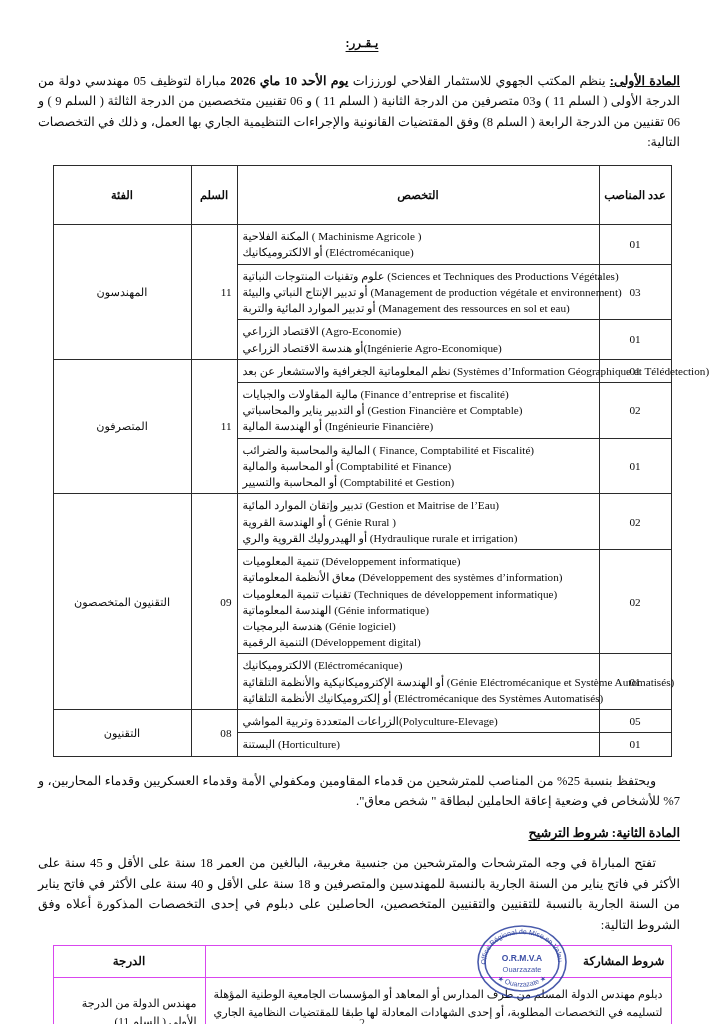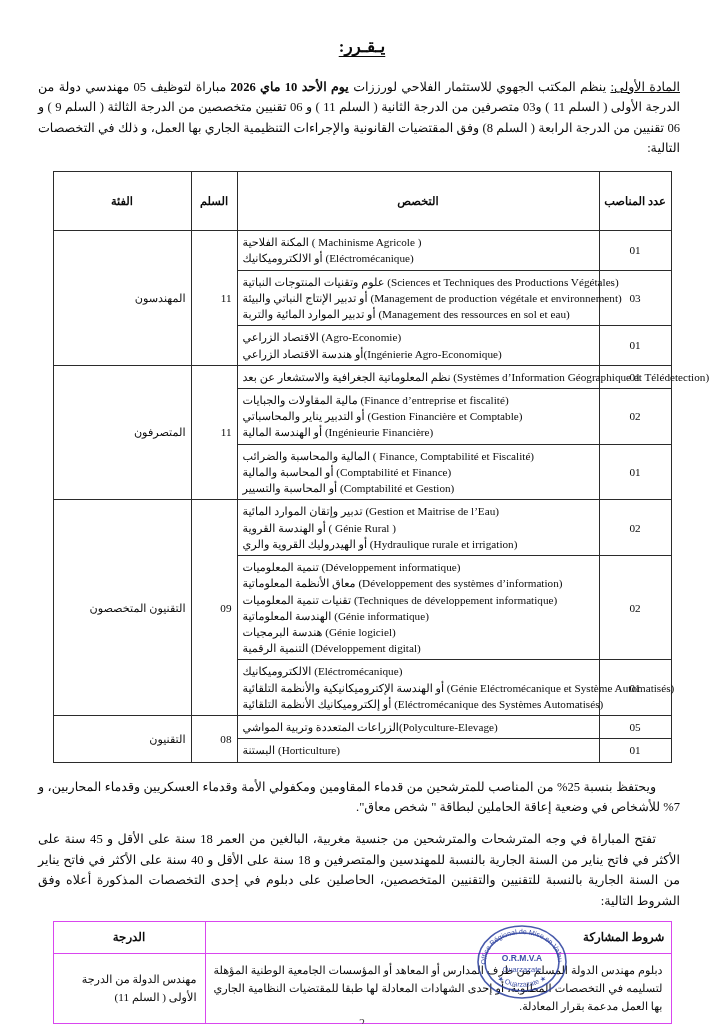--- a/index.html
+++ b/index.html
@@ -18,41 +18,41 @@
     position: relative;
     width: 724px;
     height: 1024px;
     padding: 0;
   }
 
   
   .decision-title {
     text-align: center;
     font-weight: bold;
-    font-size: 17px;
+    font-size: 12px;
     letter-spacing: 1px;
     text-decoration: underline;
     text-underline-offset: 4px;
     margin: 28px 0 16px 0;
     padding-top: 8px;
   }
 
   
   .para {
     direction: rtl;
     text-align: justify;
     text-align-last: right;
     font-size: 12.6px;
     line-height: 1.62;
     margin: 0;
     padding: 0 44px 0 38px;
   }
   .para.art { margin-top: 20px; }
   .para b { font-weight: bold; }
-  .para .uline { text-decoration: underline; font-weight: normal; }
+  .para .uline { text-decoration: underline; font-weight: bold; }
 
   .article-head {
     direction: rtl;
     text-align: right;
     font-size: 12.8px;
     font-weight: bold;
     text-decoration: underline;
     text-underline-offset: 3px;
     padding: 0 44px 0 38px;
     margin: 14px 0 0 0;
@@ -77,21 +77,21 @@
   }
   table.doc th {
     font-weight: bold;
     text-align: center;
     font-size: 11.4px;
     padding: 21px 4px;
   }
   .c-count  { width: 72px;  text-align: center; }
   .c-spec   { width: 362px; text-align: left; direction: ltr; padding-right: 6px; }
   .c-scale  { width: 46px;  text-align: right; }
-  .c-cat    { width: 138px; text-align: right; }
+  .c-cat    { width: 138px; text-align: center; }
 
   .spec-line { display: block; white-space: nowrap; }
 
   
   table.cond {
     direction: rtl;
     border-collapse: collapse;
     width: 618px;
     margin: 10px auto 0 auto;
     table-layout: fixed;
@@ -236,20 +236,21 @@
           <td class="c-count">01</td>
           <td class="c-spec">
             <span class="spec-line">البستنة (Horticulture)</span>
           </td>
         </tr>
       </tbody>
   </table>
 
   <p class="para indent" style="margin-top:14px">ويحتفظ بنسبة 25% من المناصب للمترشحين من قدماء المقاومين ومكفولي الأمة وقدماء العسكريين وقدماء المحاربين، و 7% للأشخاص في وضعية إعاقة الحاملين لبطاقة " شخص معاق".</p>
 
+  <div class="article-head">المادة الثانية: شروط الترشيح</div>
 
   <p class="para indent" style="margin-top:12px">تفتح المباراة في وجه المترشحات والمترشحين من جنسية مغربية، البالغين  من العمر 18 سنة على الأقل و 45 سنة على الأكثر في فاتح يناير من السنة الجارية بالنسبة للمهندسين والمتصرفين و 18 سنة على الأقل و 40 سنة على الأكثر في فاتح يناير من السنة الجارية بالنسبة للتقنيين والتقنيين المتخصصين، الحاصلين على دبلوم في إحدى التخصصات المذكورة أعلاه وفق الشروط التالية:</p>
 
   <table class="cond">
     <thead>
       <tr>
         <th class="k-cond">شروط المشاركة</th>
         <th class="k-grade">الدرجة</th>
       </tr>
     </thead>

